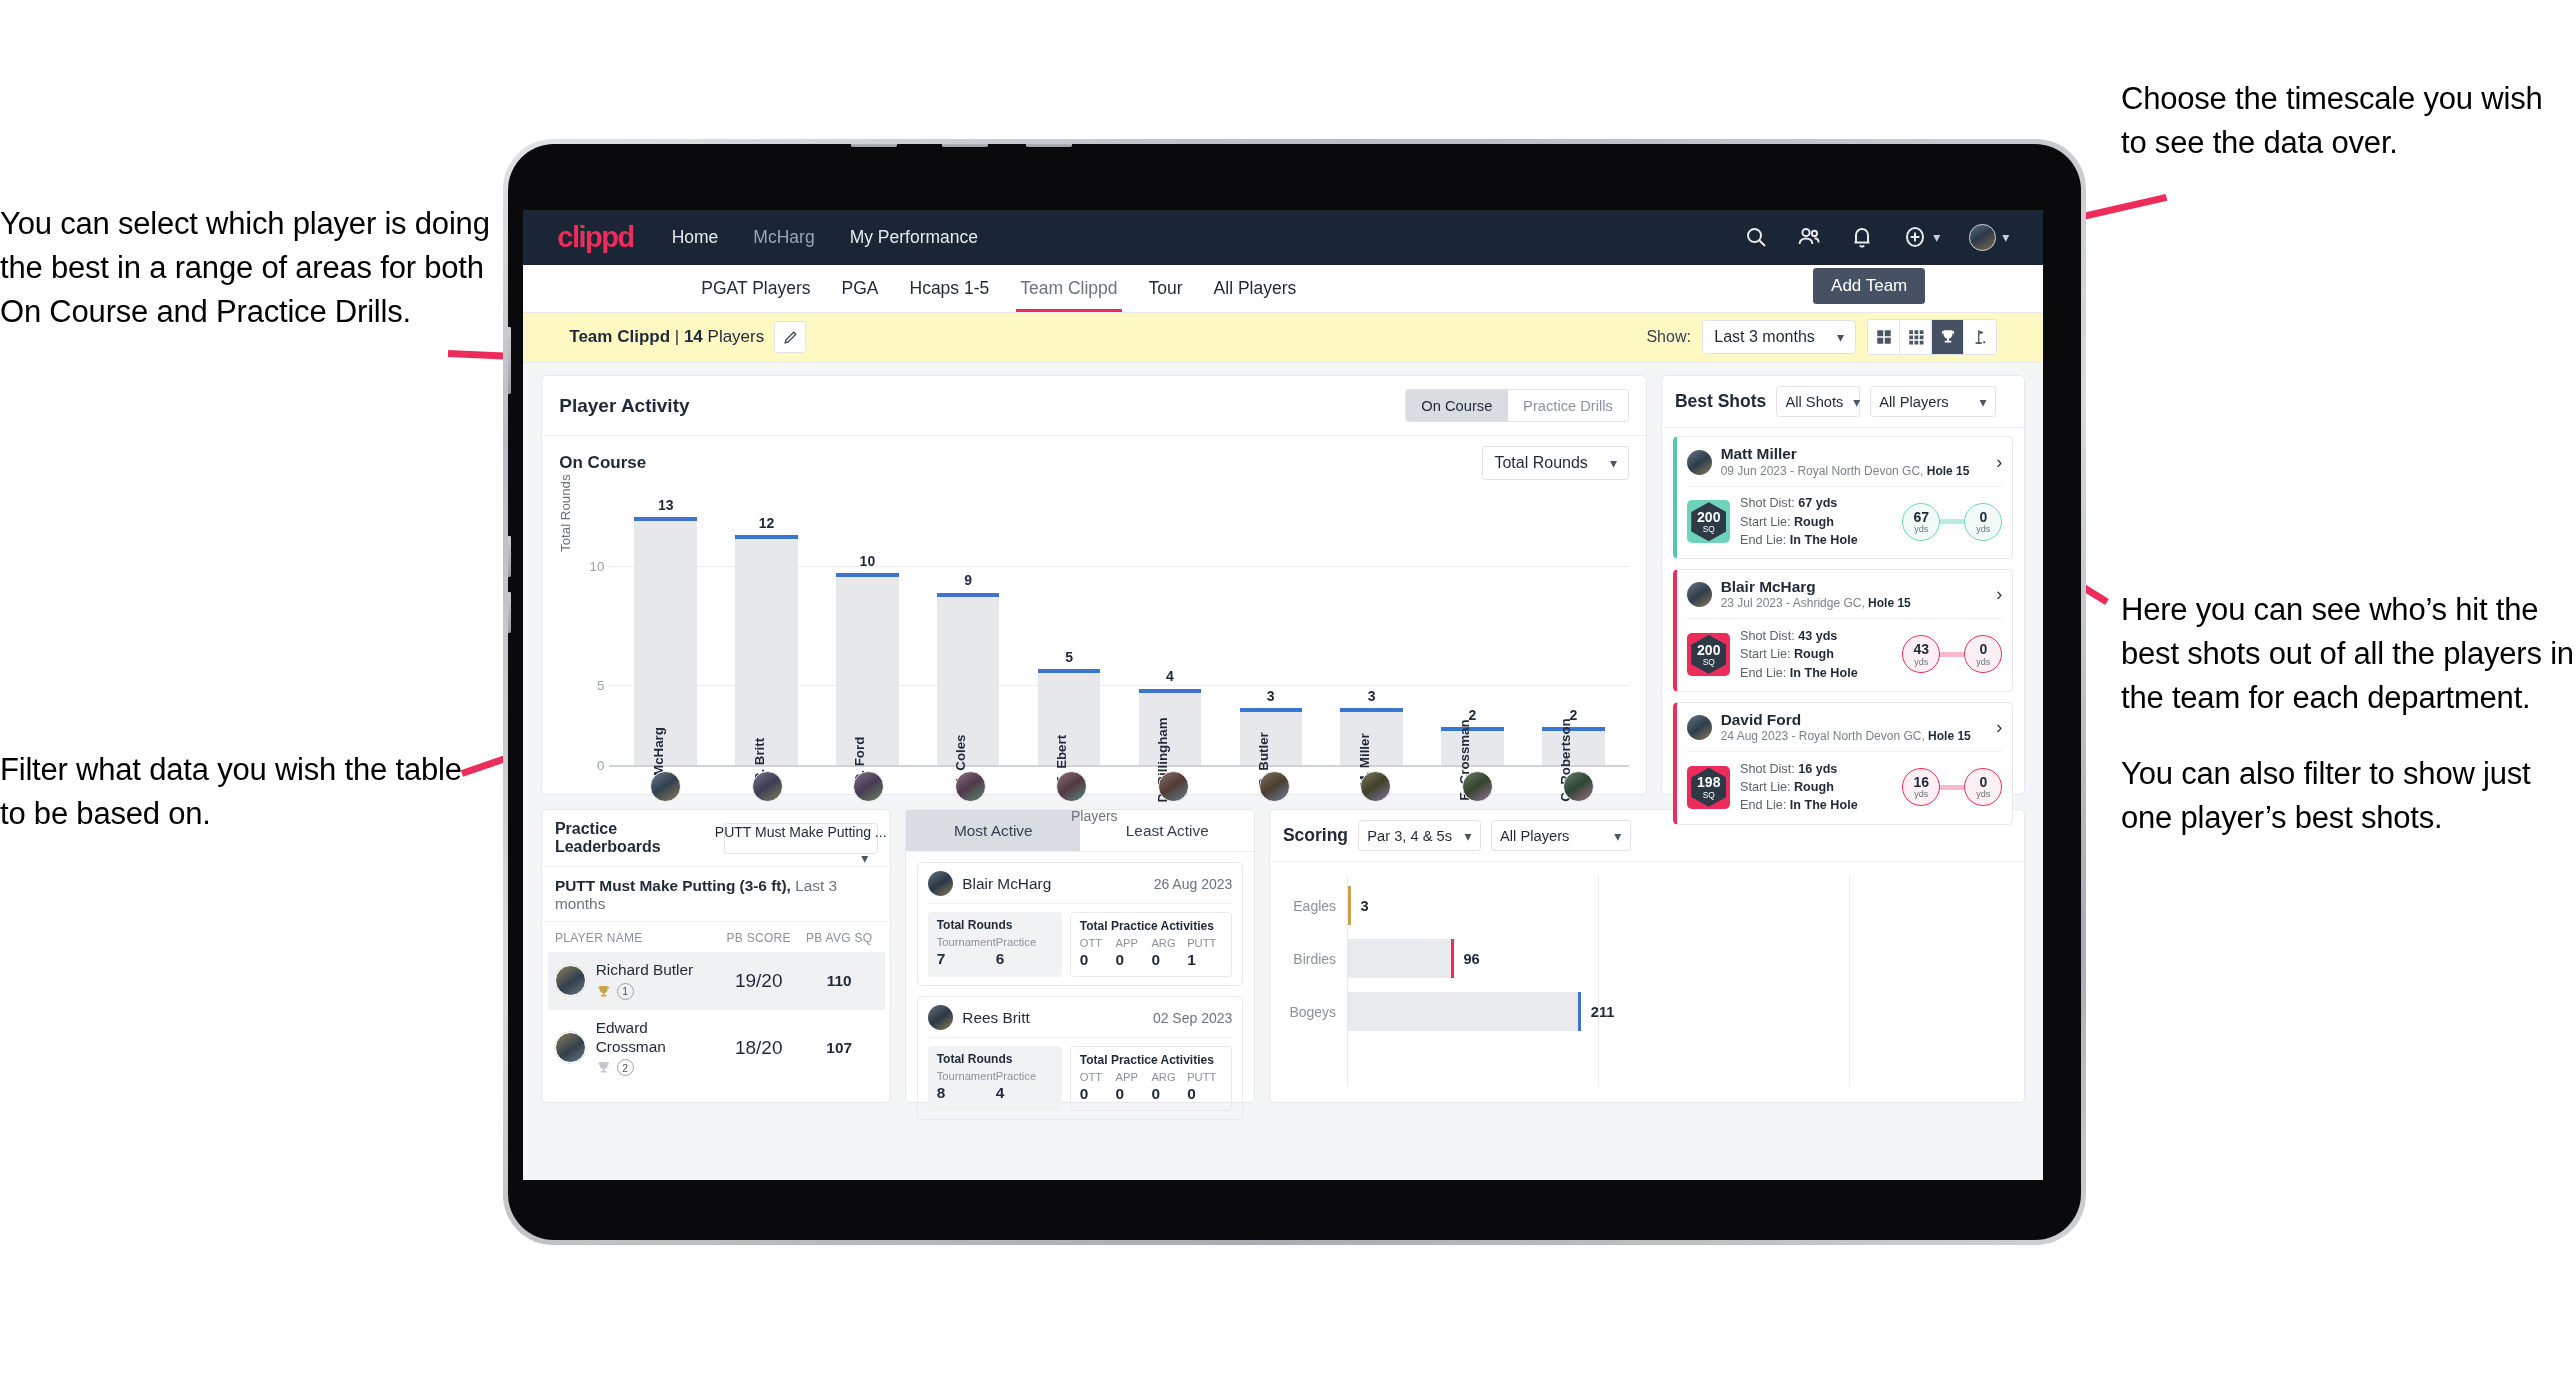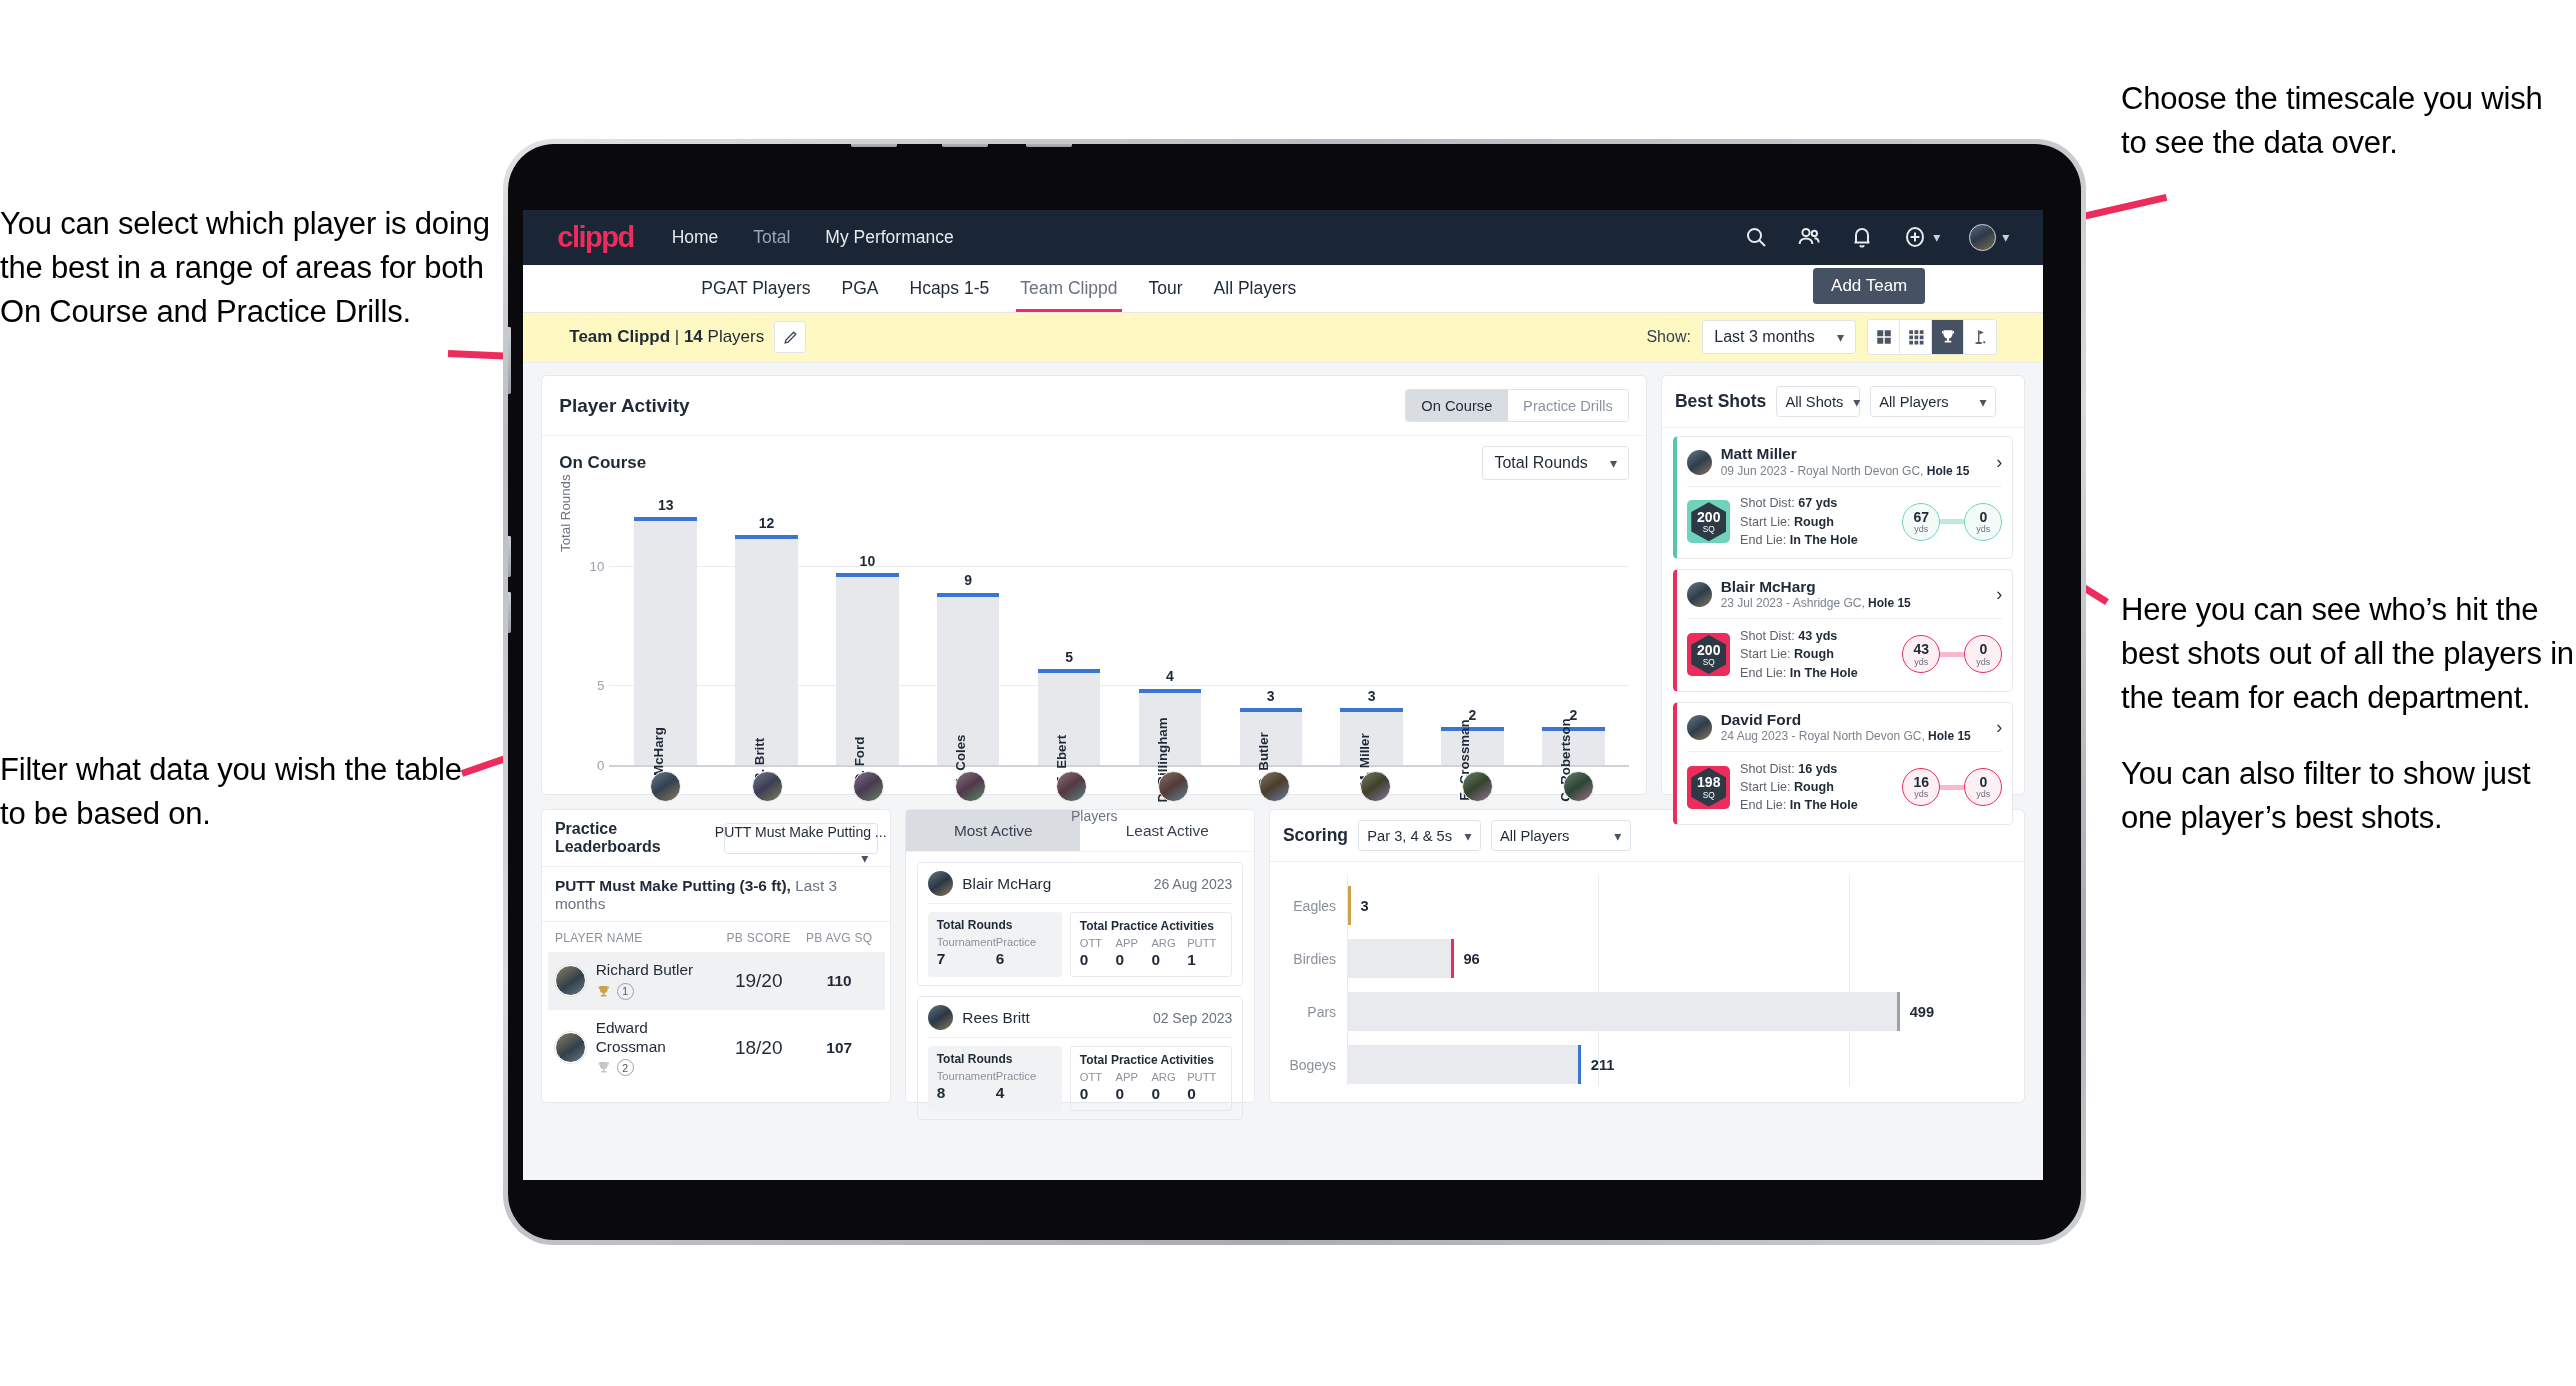--- a/index.html
+++ b/index.html
@@ -361,21 +361,21 @@
       <div class="btn-nub nub-left-1"></div>
       <div class="btn-nub nub-left-2"></div>
       <div class="btn-nub nub-left-3"></div>
 
       <div class="screen">
 
         <div class="topnav">
           <div class="brand">clippd</div>
           <div class="nav-links">
             <div class="nav-link">Home</div>
-            <div class="nav-link dim">Total</div>
+            <div class="nav-link dim">McHarg</div>
             <div class="nav-link">My Performance</div>
           </div>
           <div class="topnav-right">
             <span class="ico">
               <svg viewBox="0 0 24 24" fill="none" stroke="#e7eaee" stroke-width="2">
                   <circle cx="10.5" cy="10.5" r="6.5"></circle>
                   <path d="M15.5 15.5 L21 21"></path>
                 </svg>
             </span>
             <span class="ico">
@@ -907,27 +907,20 @@
                     </div>
                   </div>
                   <div class="hb-row">
                     <div class="hb-label">Birdies</div>
                     <div class="hb-track">
                       <div class="hb-fill pink" style="width:16%"></div>
                       <div class="hb-num" style="left:calc(16% + 9.8px)">96</div>
                     </div>
                   </div>
                   <div class="hb-row">
-                    <div class="hb-label">Pars</div>
-                    <div class="hb-track">
-                      <div class="hb-fill grey" style="width:83.16666666666667%"></div>
-                      <div class="hb-num" style="left:calc(83.16666666666667% + 9.8px)">499</div>
-                    </div>
-                  </div>
-                  <div class="hb-row">
                     <div class="hb-label">Bogeys</div>
                     <div class="hb-track">
                       <div class="hb-fill blue" style="width:35.16666666666667%"></div>
                       <div class="hb-num" style="left:calc(35.16666666666667% + 9.8px)">211</div>
                     </div>
                   </div>
                 </div>
             </div>
 
           </div>

